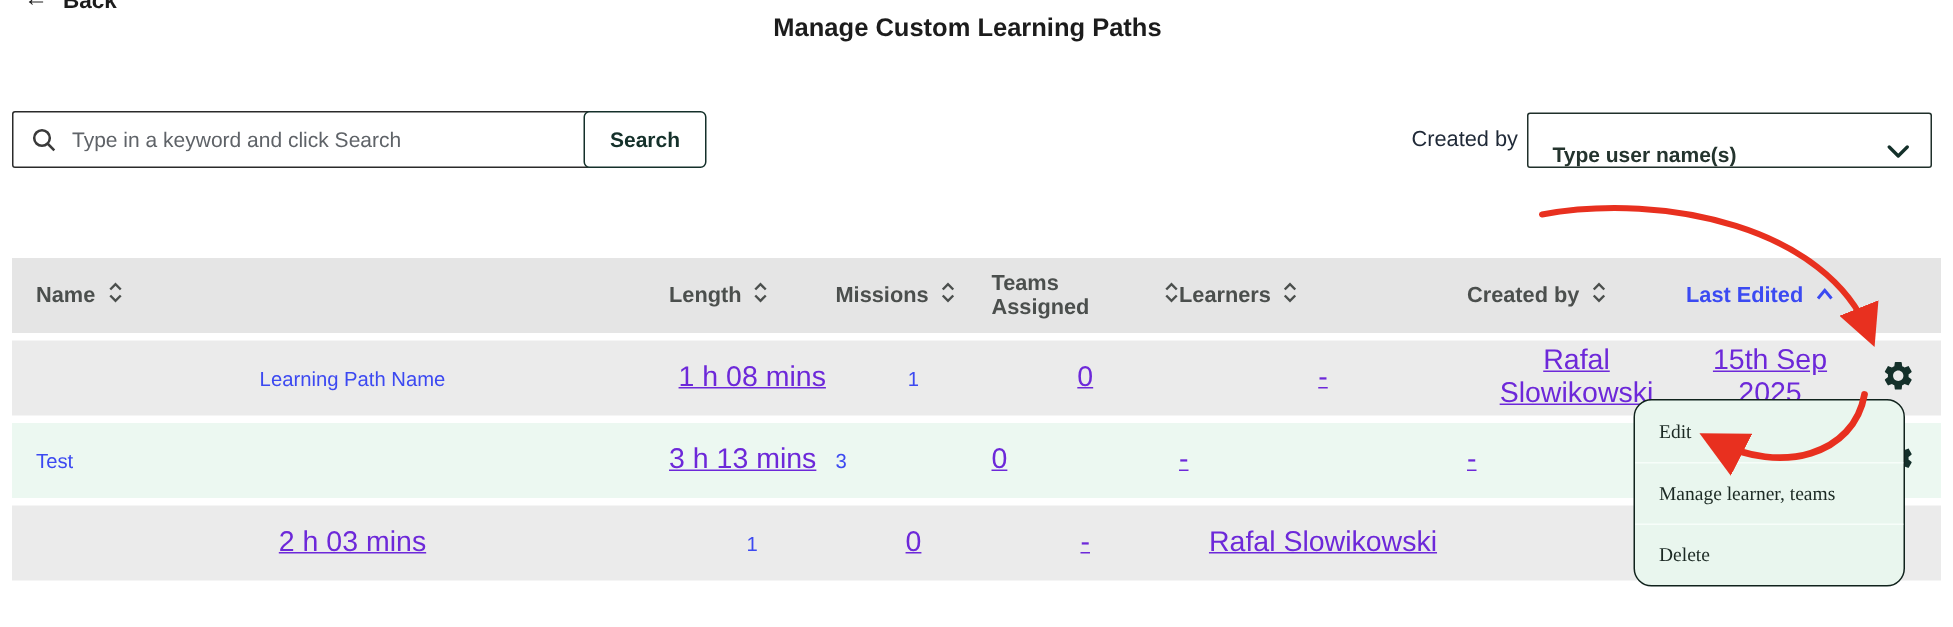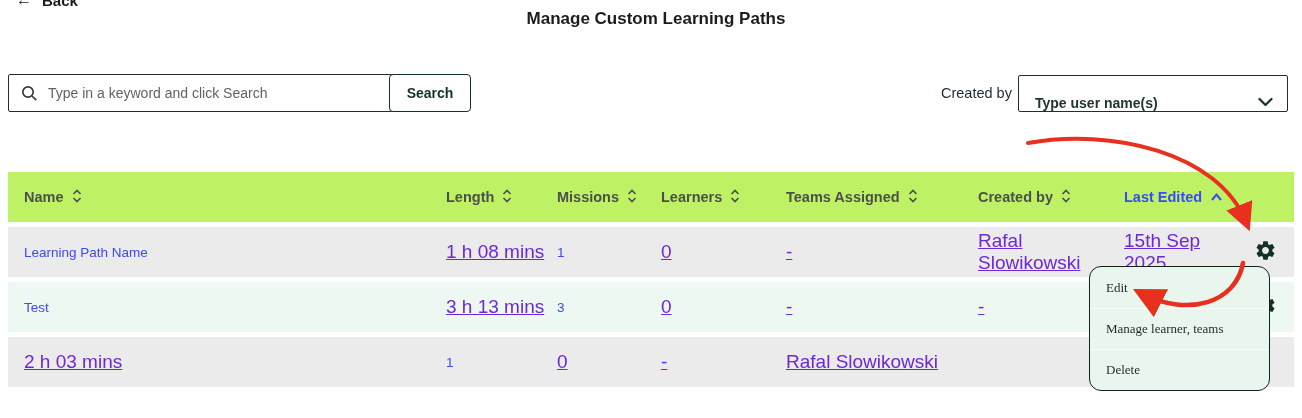--- a/index.html
+++ b/index.html
@@ -4,21 +4,21 @@
 <style>
   * { margin:0; padding:0; box-sizing:border-box; }
   html,body { width:1302px; height:418px; background:#ffffff; overflow:hidden;
     font-family:"Liberation Sans","DejaVu Sans",sans-serif; position:relative; }
 
   
   .back { position:absolute; top:-9px; left:16px; display:flex; align-items:center; gap:10px;
     font-size:15px; font-weight:700; color:#1c1c1c; cursor:pointer; }
   .back-arrow { font-size:16px; font-weight:700; }
 
-  .page-title { position:absolute; top:9px; left:11px; width:1290px; text-align:center;
+  .page-title { position:absolute; top:9px; left:0; width:1290px; text-align:center;
     font-size:17px; font-weight:700; color:#1c1c1c; }
 
   
   .search-wrap { position:absolute; top:74px; left:8px; width:437px; height:38px;
     border:1px solid #2a2a2a; border-radius:2px; background:#fff; display:flex; align-items:center; }
   .search-icon { margin:0 10px 0 12px; display:flex; }
   .search-input { border:none; outline:none; flex:1; font-size:14px; color:#1c1c1c;
     font-family:"Liberation Sans",sans-serif; background:transparent; }
   .search-input::placeholder { color:#5f6368; }
   .search-btn { position:absolute; top:74px; left:389px; width:82px; height:38px;
@@ -29,22 +29,22 @@
   .createdby-label { position:absolute; top:85px; left:941px; font-size:14.5px; color:#1f2937; }
   .user-dropdown { position:absolute; top:75px; left:1018px; width:270px; height:37px;
     border:1px solid #1f2f2a; border-radius:2px; background:#fff; display:flex;
     align-items:flex-end; justify-content:space-between; padding:0 14px 0 16px; cursor:pointer; }
   .user-dropdown-text { font-size:14px; font-weight:700; color:#24342e; }
 
   
   .table { position:absolute; top:172px; left:8px; width:1286px; }
   .trow { display:grid; grid-template-columns:422px 111px 104px 125px 192px 146px 112px 1fr;
     align-items:center; height:50px; padding-left:16px; margin-bottom:5px; }
-  .thead { background:#bef264; }
-  .row-gray { background:#ebebeb; }
+  .thead { background:#e5e5e5; }
+  .row-gray { background:#ebebeb;text-align:center; }
   .row-mint { background:#ecf8f1; }
   .hcell { display:flex; align-items:center; gap:8px; font-size:14.5px; font-weight:700;
     color:#4b4f4d; cursor:pointer; }
   .hcell.active { color:#3b4af2; }
   .cell { font-size:19px; color:#6d28d9;text-decoration:underline; }
   .link { color:#3c49f1; cursor:pointer; text-decoration:none; font-size:13.5px; }
   .gear-cell { display:flex; justify-content:center; }
   .gear-btn { background:none; border:none; cursor:pointer; display:flex; padding:2px; }
 
   
@@ -106,28 +106,28 @@
           </svg></span>
     </div>
     <div class="hcell">
       <span>Missions</span>
       <span><svg width="10" height="16" viewBox="0 0 10 16">
             <path d="M1.5 6 L5 2.4 L8.5 6" fill="none" stroke="#4b4f4d" stroke-width="1.6"></path>
             <path d="M1.5 10 L5 13.6 L8.5 10" fill="none" stroke="#4b4f4d" stroke-width="1.6"></path>
           </svg></span>
     </div>
     <div class="hcell">
+      <span>Teams Assigned</span>
+      <span><svg width="10" height="16" viewBox="0 0 10 16">
+            <path d="M1.5 6 L5 2.4 L8.5 6" fill="none" stroke="#4b4f4d" stroke-width="1.6"></path>
+            <path d="M1.5 10 L5 13.6 L8.5 10" fill="none" stroke="#4b4f4d" stroke-width="1.6"></path>
+          </svg></span>
+    </div>
+    <div class="hcell">
       <span>Learners</span>
-      <span><svg width="10" height="16" viewBox="0 0 10 16">
-            <path d="M1.5 6 L5 2.4 L8.5 6" fill="none" stroke="#4b4f4d" stroke-width="1.6"></path>
-            <path d="M1.5 10 L5 13.6 L8.5 10" fill="none" stroke="#4b4f4d" stroke-width="1.6"></path>
-          </svg></span>
-    </div>
-    <div class="hcell">
-      <span>Teams Assigned</span>
       <span><svg width="10" height="16" viewBox="0 0 10 16">
             <path d="M1.5 6 L5 2.4 L8.5 6" fill="none" stroke="#4b4f4d" stroke-width="1.6"></path>
             <path d="M1.5 10 L5 13.6 L8.5 10" fill="none" stroke="#4b4f4d" stroke-width="1.6"></path>
           </svg></span>
     </div>
     <div class="hcell">
       <span>Created by</span>
       <span><svg width="10" height="16" viewBox="0 0 10 16">
             <path d="M1.5 6 L5 2.4 L8.5 6" fill="none" stroke="#4b4f4d" stroke-width="1.6"></path>
             <path d="M1.5 10 L5 13.6 L8.5 10" fill="none" stroke="#4b4f4d" stroke-width="1.6"></path>

